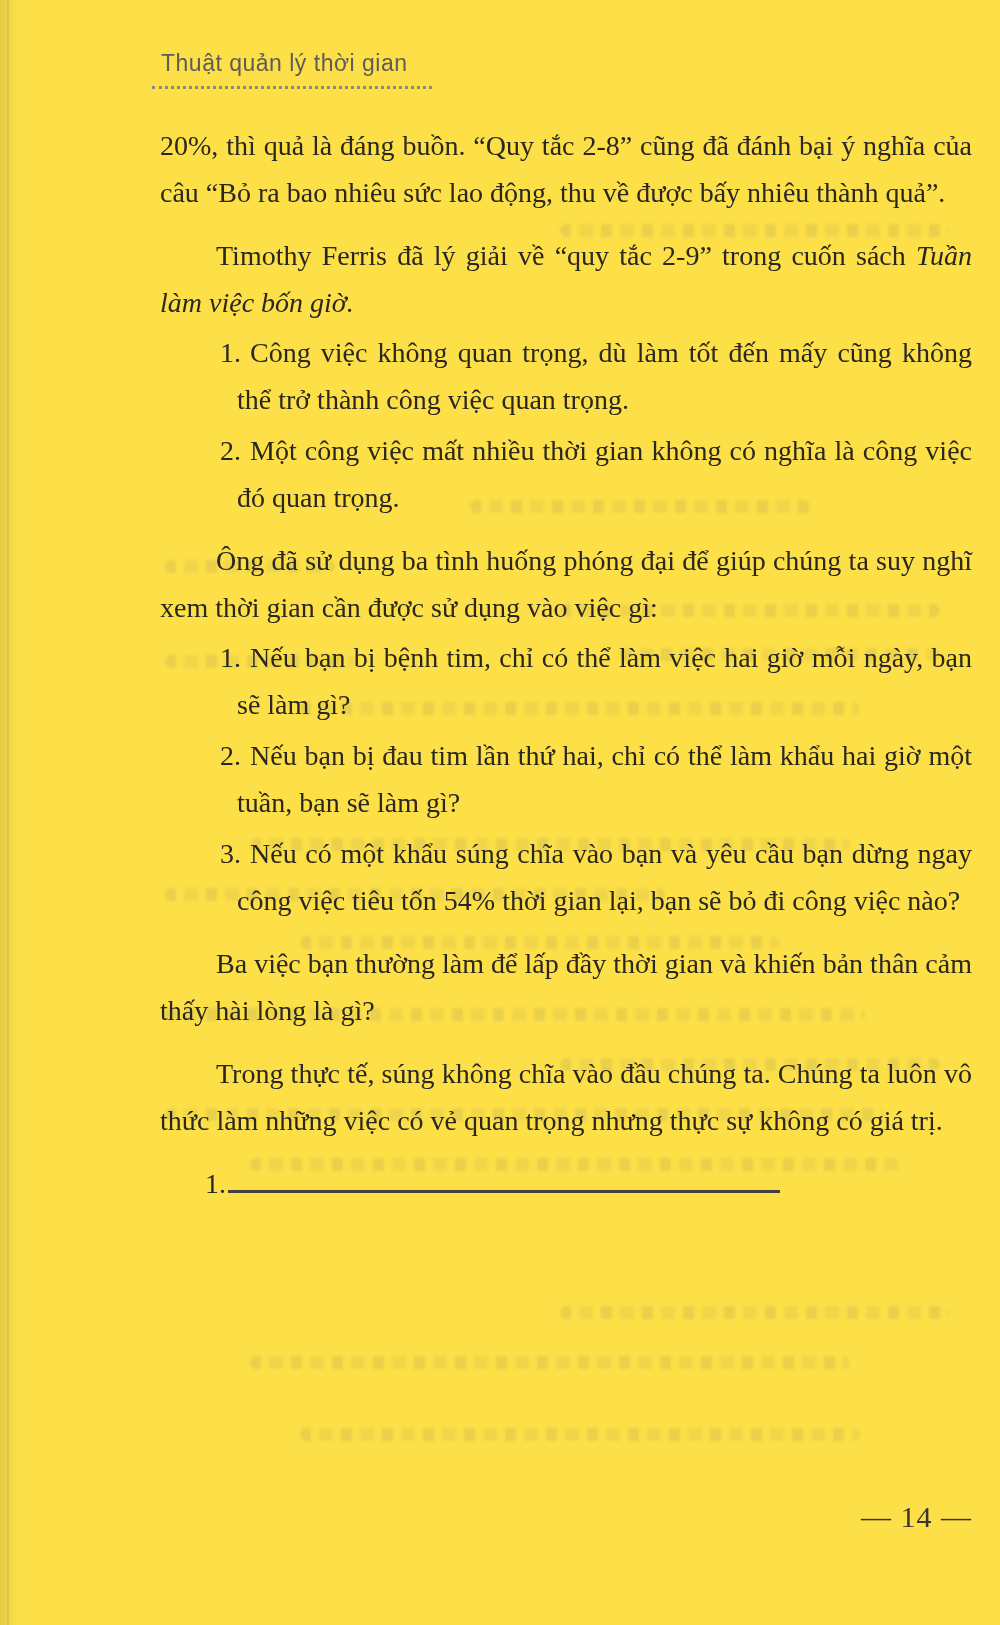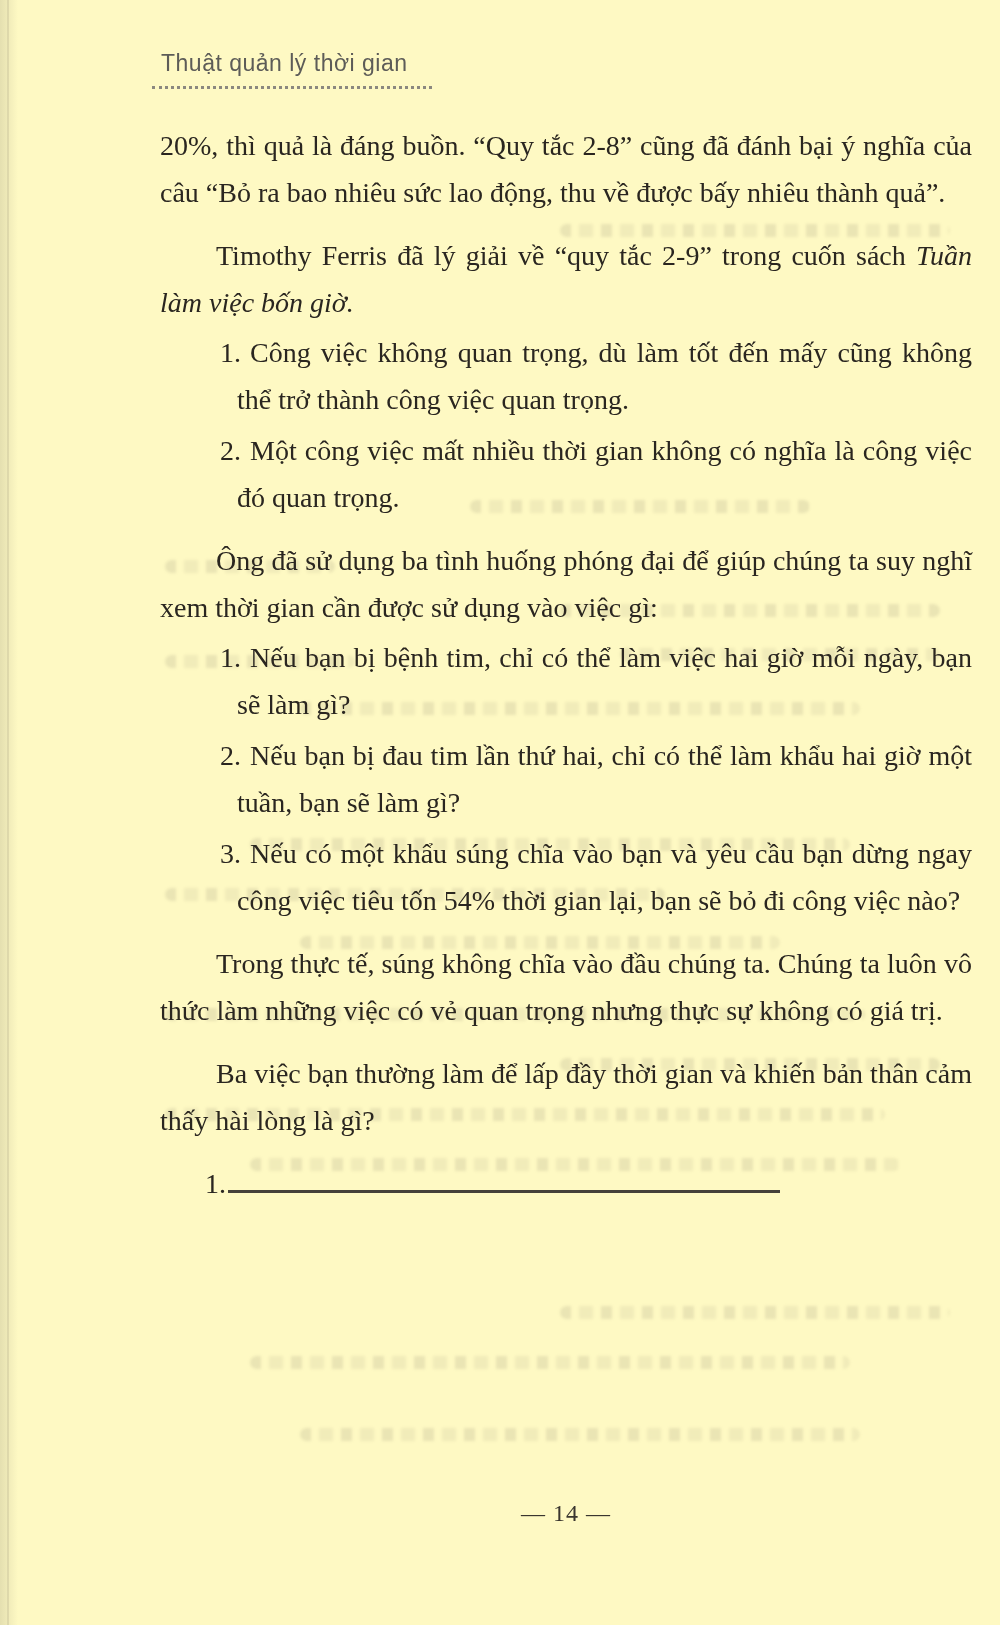--- a/index.html
+++ b/index.html
@@ -1,18 +1,18 @@
 <!DOCTYPE html>
 <html><head>
 <meta charset="utf-8">
 <style>
   html,body { margin:0; padding:0; background:#e9e7e1; }
   .page {
     position:relative; width:1000px; height:1625px;
-    background:#fef9c3;
+    background:#fde047;
     overflow:hidden;
     font-family:"Liberation Serif","DejaVu Serif",serif;
     color:#2a2620;
   }
   
   .edge-left {
     position:absolute; left:0; top:0; bottom:0; width:18px;
     background:linear-gradient(90deg, rgba(95,90,78,.16), rgba(95,90,78,0));
   }
   .edge-line {
@@ -43,21 +43,21 @@
     position:absolute; left:60px; top:0; text-indent:0;
   }
   .fill-line { margin-top:10px; text-indent:0; white-space:nowrap; }
   .fill-line .fill-num { margin-left:45px; }
   .blank-rule {
     display:inline-block; width:552px; height:0;
     border-bottom:3px solid #45413a; margin-left:2px;
   }
   .page-number {
     position:absolute; left:160px; top:1500px; width:812px;
-    text-align:center; font-size:24px; color:#3a362f; letter-spacing:1px;
+    text-align:right; font-size:30px; color:#3a362f; letter-spacing:1px;
   }
   
   .bleed {
     position:absolute; height:13px; border-radius:7px;
     background:repeating-linear-gradient(90deg,
       rgba(122,114,96,.30) 0 11px, rgba(122,114,96,0) 11px 19px,
       rgba(122,114,96,.20) 19px 33px, rgba(122,114,96,0) 33px 41px);
     filter:blur(1.6px); opacity:.5; pointer-events:none;
   }
 </style>
@@ -114,23 +114,23 @@
     </div>
     <div class="li">
       <span class="num">2.</span>
       <span>Nếu bạn bị đau tim lần thứ hai, chỉ có thể làm khẩu hai giờ một tuần, bạn sẽ làm gì?</span>
     </div>
     <div class="li">
       <span class="num">3.</span>
       <span>Nếu có một khẩu súng chĩa vào bạn và yêu cầu bạn dừng ngay công việc tiêu tốn 54% thời gian lại, bạn sẽ bỏ đi công việc nào?</span>
     </div>
 
+    <p class="indent">Ba việc bạn thường làm để lấp đầy thời gian và khiến bản thân cảm thấy hài lòng là gì?</p>
+
     <p class="indent">Trong thực tế, súng không chĩa vào đầu chúng ta. Chúng ta luôn vô thức làm những việc có vẻ quan trọng nhưng thực sự không có giá trị.</p>
-
-    <p class="indent">Ba việc bạn thường làm để lấp đầy thời gian và khiến bản thân cảm thấy hài lòng là gì?</p>
 
     <p class="fill-line"><span class="fill-num">1.</span><span class="blank-rule"></span></p>
 
   </div>
 
   <div class="page-number">— 14 —</div>
 
 </div>
 
 </body></html>

